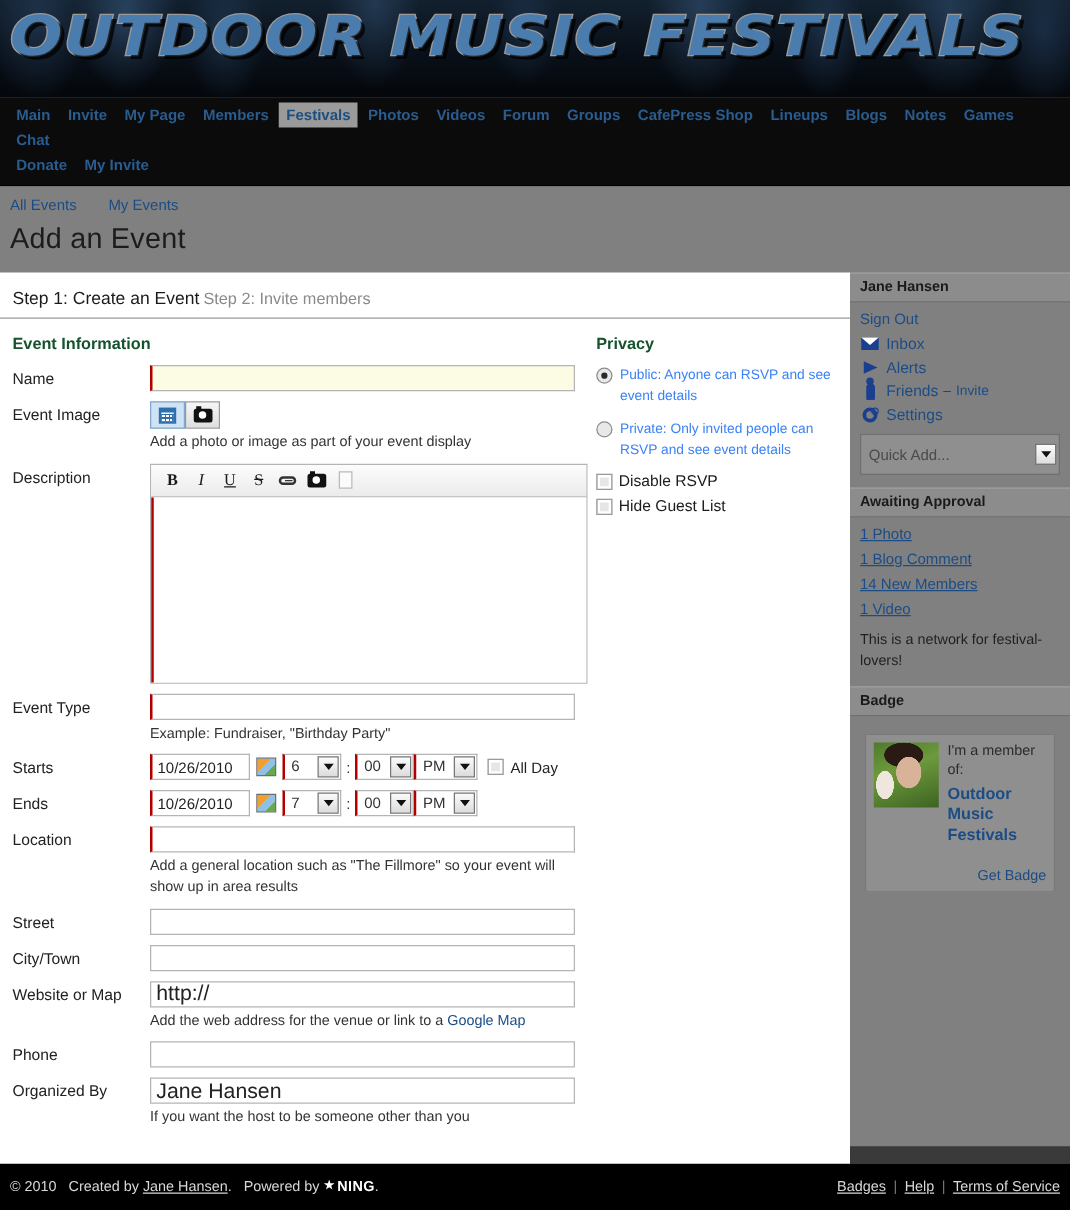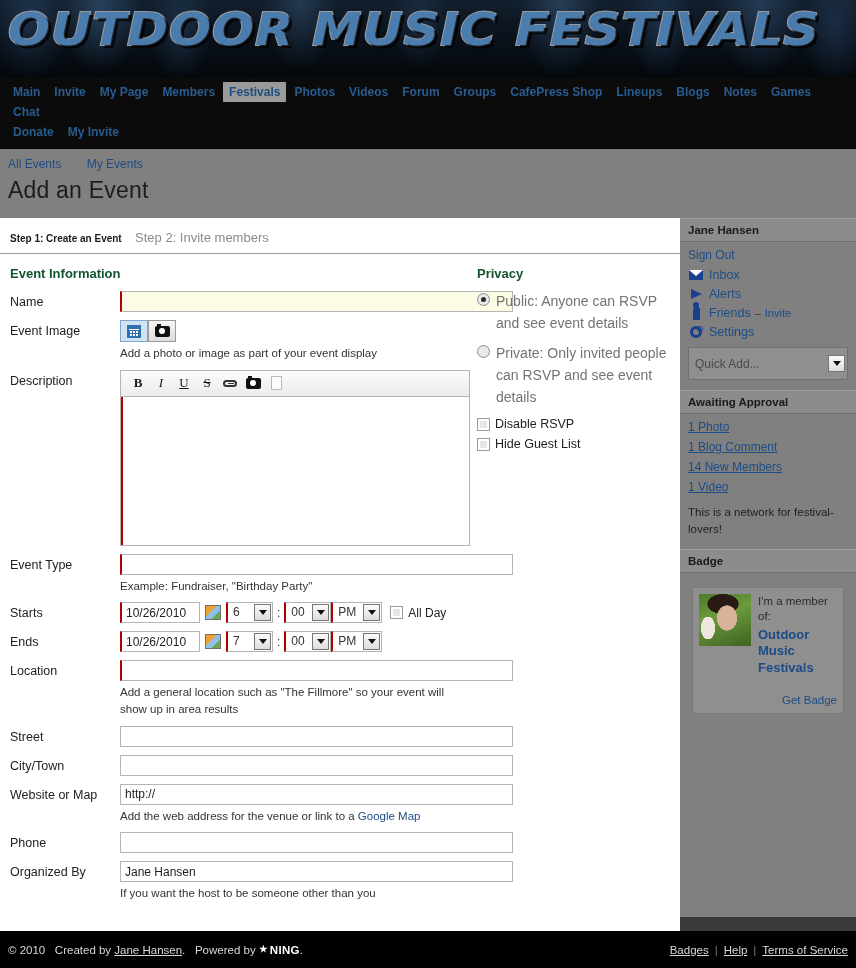--- a/index.html
+++ b/index.html
@@ -91,41 +91,41 @@
     width: 680px;
     background: #ffffff;
     min-height: 740px;
     padding: 0 0 0 0;
   }
   .steps {
     padding: 12px 10px 8px 10px;
     border-bottom: 1px solid #999;
     margin: 0 0 0 0;
   }
-  .step-active { font-size: 10px; font-weight: bold; color: #1a1a1a; margin-right: 10px; }
+  .step-active { font-size: 14px; font-weight: normal; color: #1a1a1a; }
   .step-inactive { font-size: 13px; color: #8a8a8a; }
 
   .panel-inner { display: flex; padding: 12px 10px 0 10px; }
   .form-col { width: 455px; }
   .privacy-col { width: 205px; padding-left: 12px; }
 
   h3.section-h {
     font-size: 13px; font-weight: bold; color: #14532d; margin: 0 0 10px 0;
   }
 
   .frow { display: flex; align-items: flex-start; margin-bottom: 8px; }
   .flabel {
     width: 110px; flex: none; font-size: 12.5px; color: #222; padding-top: 4px;
   }
   .fctl { flex: 1; }
 
   input.txt {
-    width: 393px; height: 21px; padding: 2px 4px;
+    width: 340px; height: 21px; padding: 2px 4px;
     border: 1px solid #b5b5b5; border-left: 2px solid #b00000;
-    font-family: "Liberation Sans", sans-serif; font-size: 12px; color: #222;
+    font-family: "Liberation Sans", sans-serif; font-size: 17px; color: #222;
     background: #fff; outline: none;
   }
   input.txt.focused { background: #fcfce4; border-left: 2px solid #b00000; }
   input.txt.plain { border-left: 1px solid #b5b5b5; }
   .hint { font-size: 11.5px; color: #333; margin-top: 3px; line-height: 1.45; width: 340px; }
   .hint a { color: #1c4c85; }
 
   
   .img-btns { display: flex; }
   .ibtn {
@@ -224,21 +224,21 @@
   
   .priv-opt { display: flex; margin-bottom: 9px; }
   .radio {
     width: 13px; height: 13px; border-radius: 50%; border: 1px solid #8d8d8d;
     background: #e8e8e8; flex: none; margin: 2px 6px 0 0; position: relative;
   }
   .radio.on:after {
     content: ""; position: absolute; left: 3px; top: 3px; width: 5px; height: 5px;
     border-radius: 50%; background: #2a2a2a;
   }
-  .priv-opt .ptxt { font-size: 14px; line-height: 1.55; color: #737373; }
+  .priv-opt .ptxt { font-size: 11px; line-height: 1.55; color: #3b82f6; }
   .priv-check { display: flex; align-items: center; margin-top: 4px; margin-bottom: 6px; }
   .priv-check span { font-size: 12.5px; color: #1c1c1c; }
 
   
   .panel-footer {
     border-top: 1px solid #cfcfcf; margin: 22px 10px 0 10px; padding: 12px 0 14px 0;
     display: flex; justify-content: flex-end; align-items: center;
   }
   .btn-primary {
     background: #1566c0; color: #fff; border: 1px solid #0d4d93;

